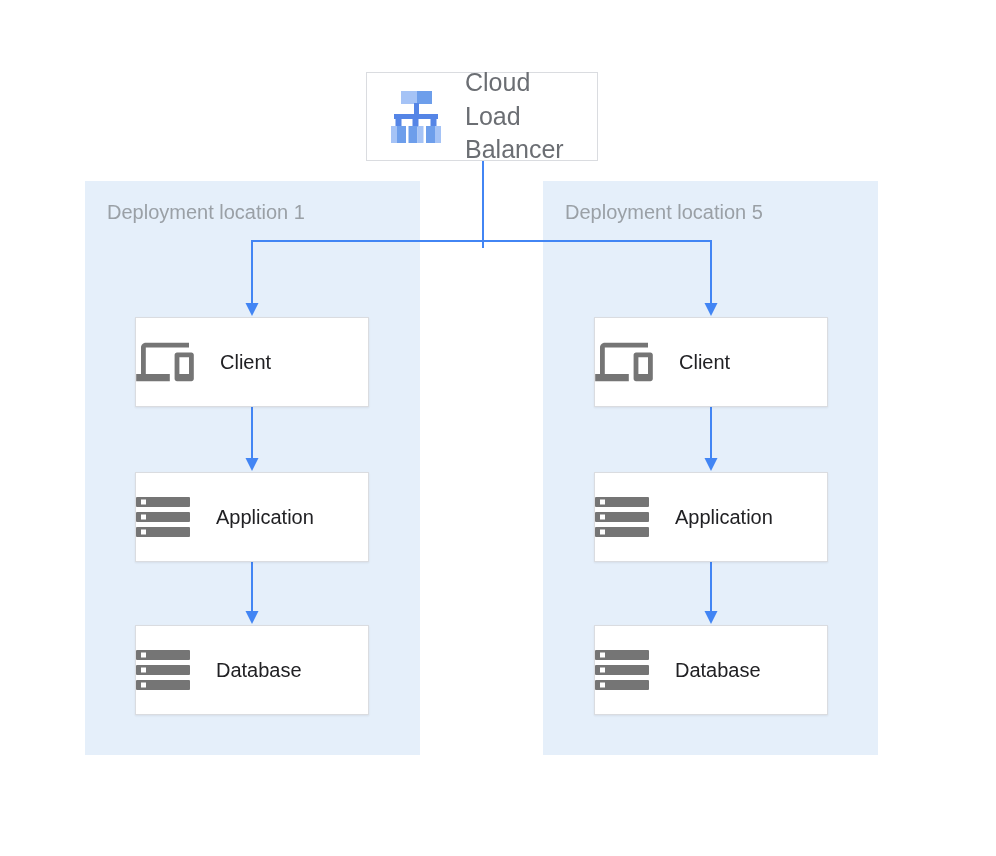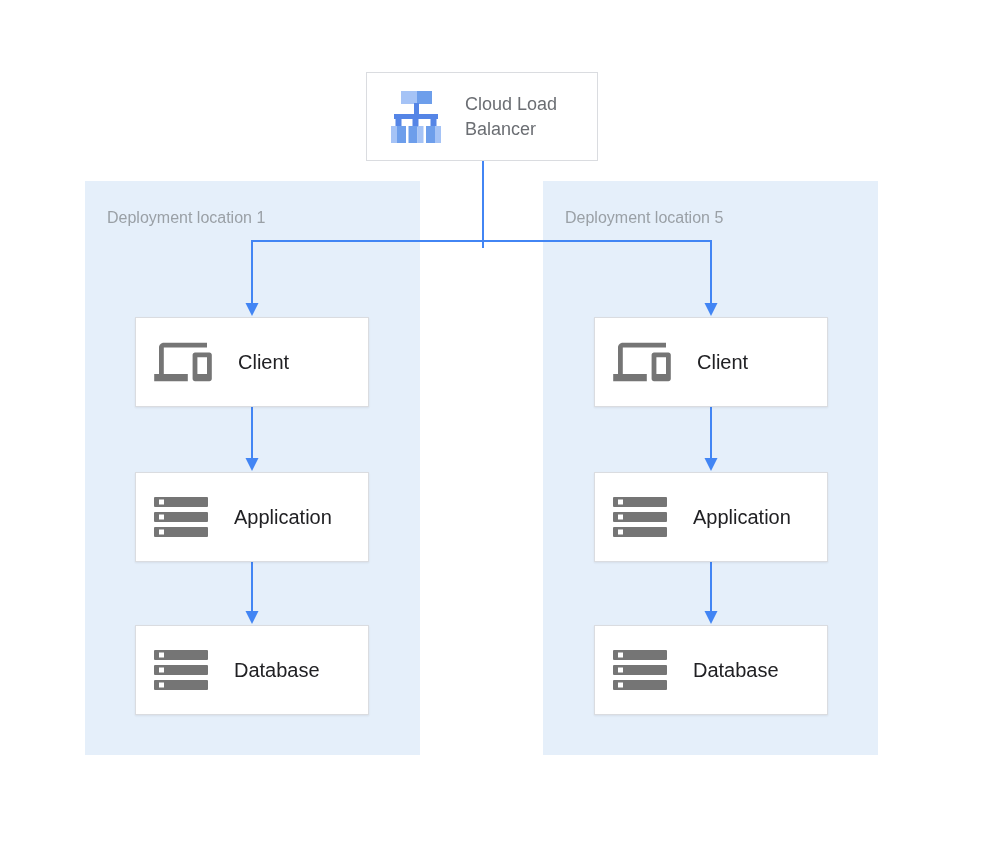--- a/index.html
+++ b/index.html
@@ -11,23 +11,23 @@
     font-family: "Liberation Sans", sans-serif;
     overflow: hidden;
   }
   .panel {
     position: absolute;
     background: var(--panel-bg);
     z-index: 1;
   }
   .panel-label {
     position: absolute;
-    top: 28px;
+    top: 20px;
     left: 22px;
-    font-size: 16px;
+    font-size: 20px;
     color: var(--panel-label);
     white-space: nowrap;
   }
   .connector-layer {
     position: absolute;
     left: 0; top: 0;
     z-index: 2;
     pointer-events: none;
   }
   .connector-line {
@@ -40,21 +40,20 @@
     stroke: none;
   }
   .node-box {
     position: absolute;
     box-sizing: border-box;
     background: var(--box-bg);
     border: 1px solid var(--box-border);
     box-shadow: 0 1px 2px rgba(0,0,0,0.07);
     display: flex;
     align-items: center;
-    padding-left: 18px;
     gap: 26px;
     z-index: 3;
   }
   .node-label {
     font-size: 20px;
     color: var(--node-label);
     white-space: nowrap;
   }
   .lb-box {
     position: absolute;
@@ -63,21 +62,21 @@
     box-sizing: border-box;
     background: var(--box-bg);
     border: 1px solid var(--box-border);
     display: flex;
     align-items: center;
     padding-left: 24px;
     gap: 24px;
     z-index: 3;
   }
   .lb-label {
-    font-size: 18px;
+    font-size: 25px;
     line-height: 1.35;
     color: var(--lb-label);
     width: 116px;
   }
   .icon-wrap { flex: 0 0 auto; display: flex; align-items: center; }
 </style>
 </head>
 <body>
 
 <div class="canvas">

